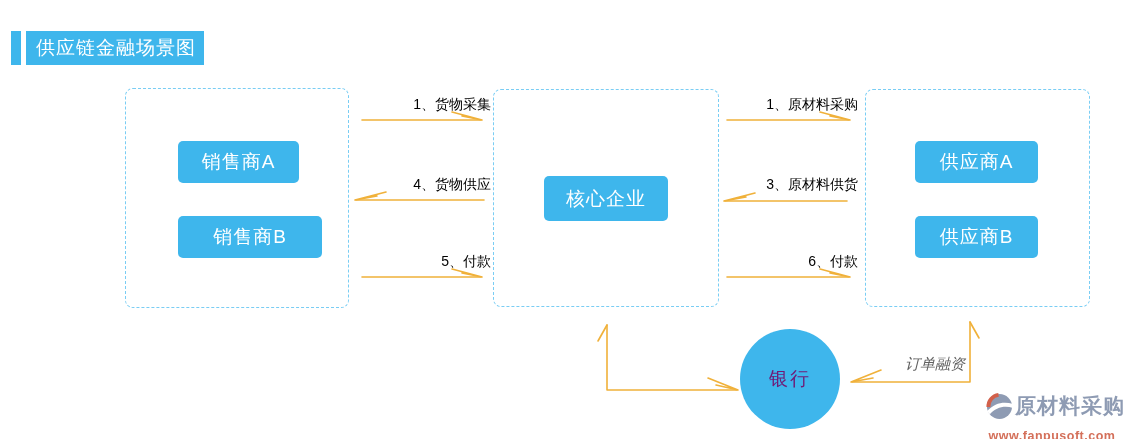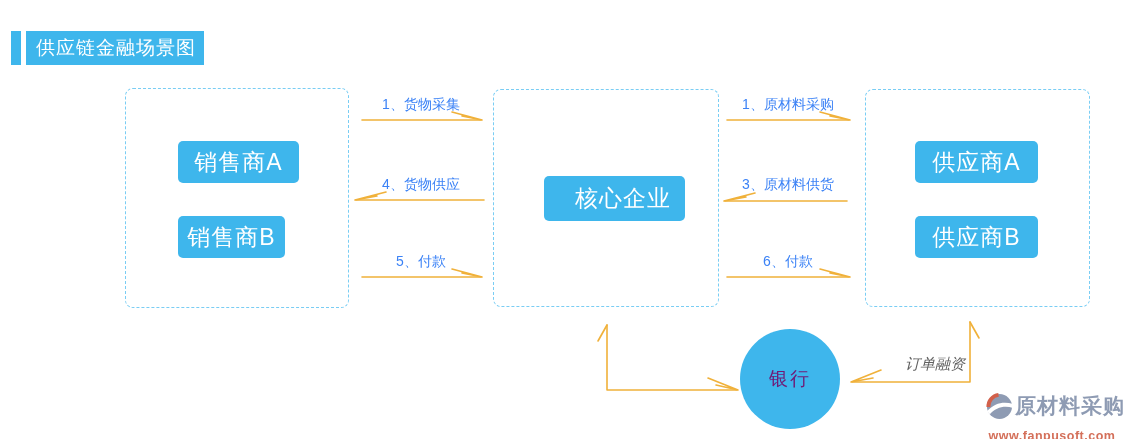--- a/index.html
+++ b/index.html
@@ -16,30 +16,30 @@
   }
   
   .gbox{position:absolute;border:1px dashed #79cdf4;border-radius:8px;}
   .gbox.sellers{left:125px;top:88px;width:222px;height:218px;}
   .gbox.core{left:493px;top:89px;width:224px;height:216px;}
   .gbox.suppliers{left:865px;top:89px;width:223px;height:216px;}
   
   .node{
     position:absolute;background:#3eb6ec;color:#ffffff;border-radius:5px;
     display:flex;align-items:center;justify-content:center;
-    font-size:23px;letter-spacing:1px;cursor:default;
+    font-size:19px;letter-spacing:1px;cursor:default;
   }
   .node.seller-a{left:52px;top:52px;width:121px;height:42px;}
-  .node.seller-b{left:52px;top:127px;width:107px;height:42px;}
-  .node.core-ent{left:50px;top:86px;width:124px;height:45px;padding-left:17px;}
+  .node.seller-b{left:52px;top:127px;width:144px;height:42px;}
+  .node.core-ent{left:50px;top:86px;width:124px;height:45px;}
   .node.supplier-a{left:49px;top:51px;width:123px;height:42px;}
   .node.supplier-b{left:49px;top:126px;width:123px;height:42px;}
   
   .flow-label{
-    position:absolute;width:140px;text-align:center;color:#3b82f6;
+    position:absolute;width:140px;text-align:right;color:#000000;
     font-size:14px;white-space:nowrap;
   }
   .fl-l{left:351px;}
   .fl-r{left:718px;}
   .fl-row1{top:96px;}
   .fl-row2{top:176px;}
   .fl-row3{top:253px;}
   .bank-label{
     position:absolute;width:120px;text-align:center;color:#606060;
     font-size:15px;white-space:nowrap;

